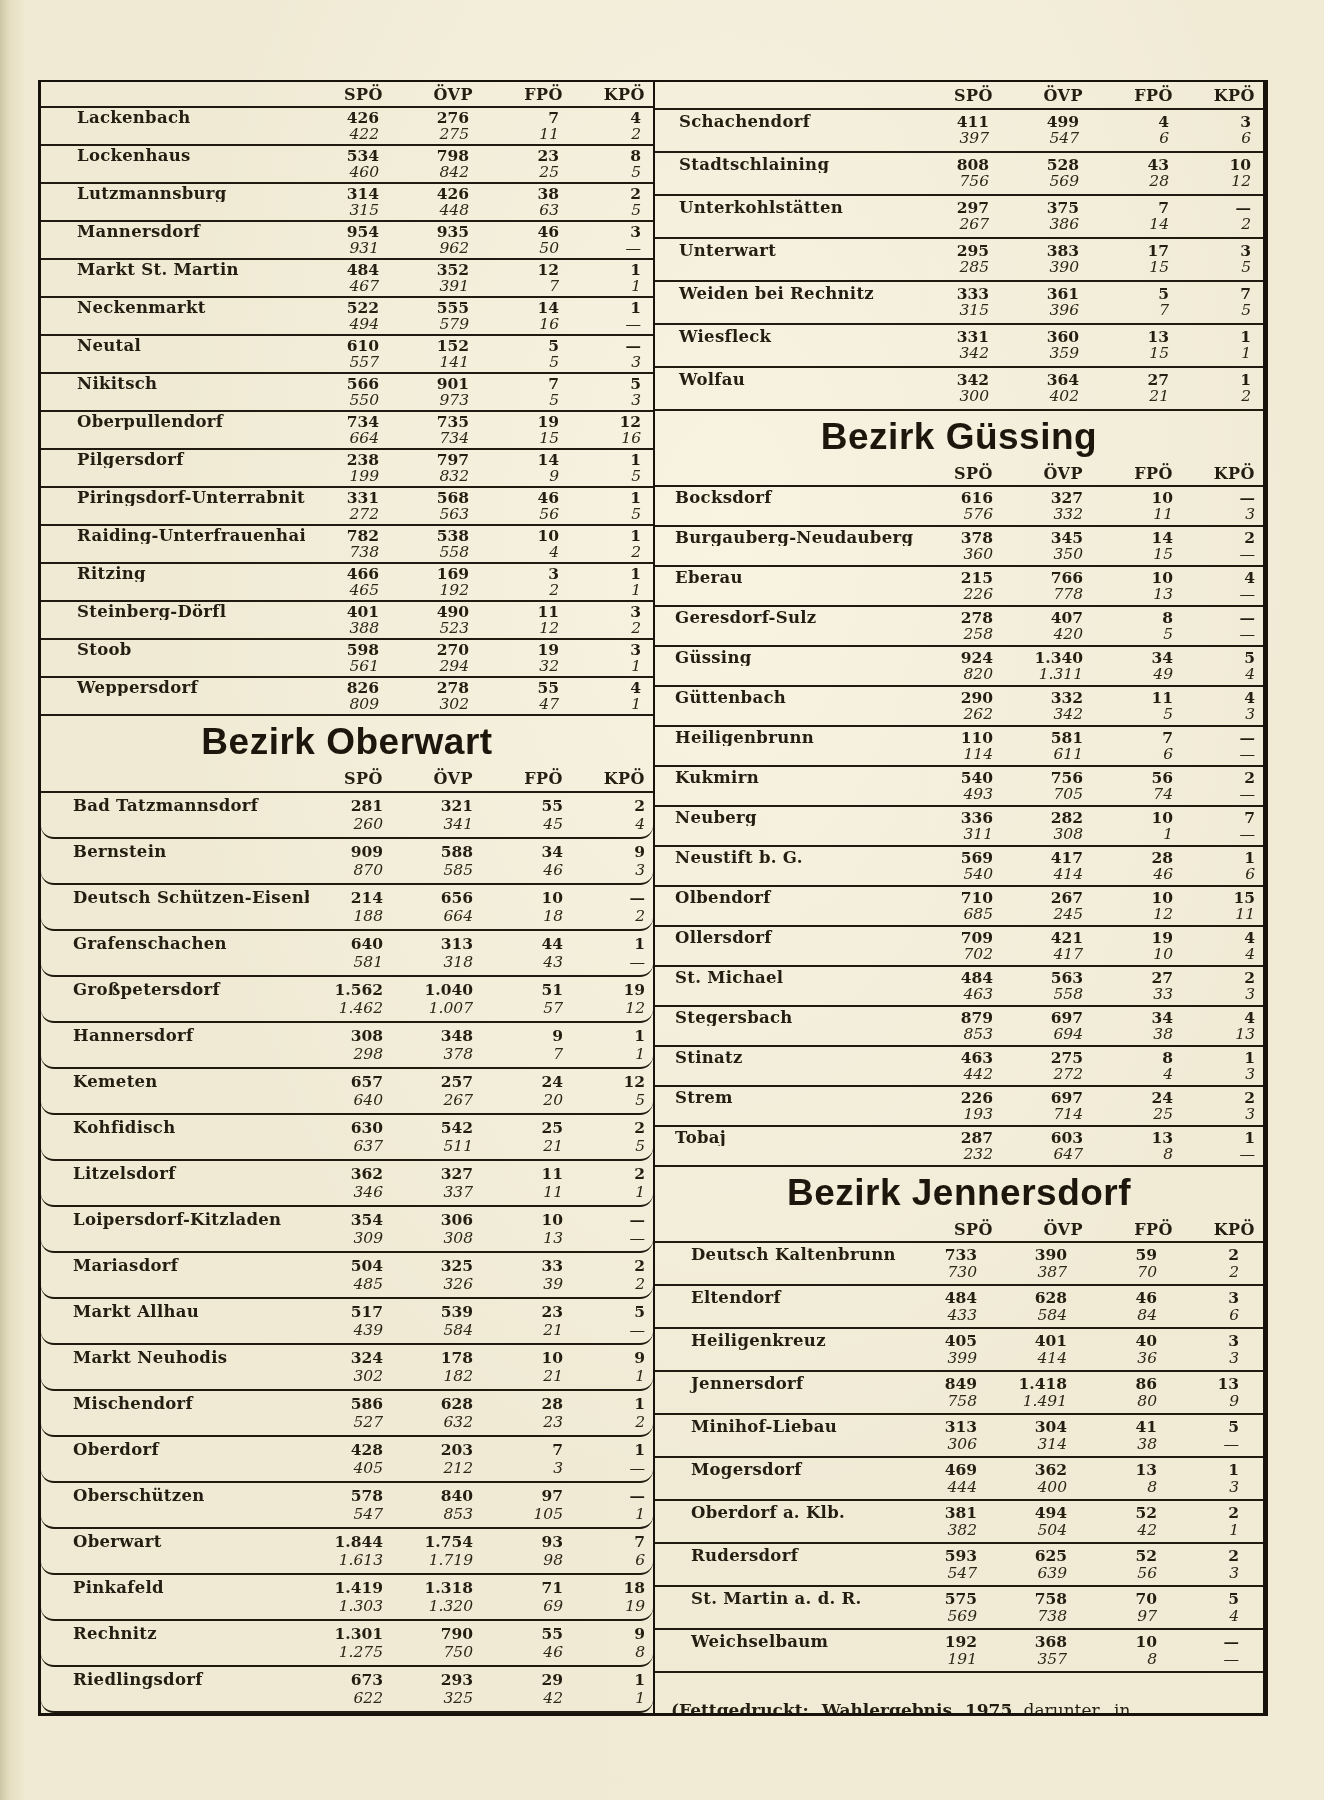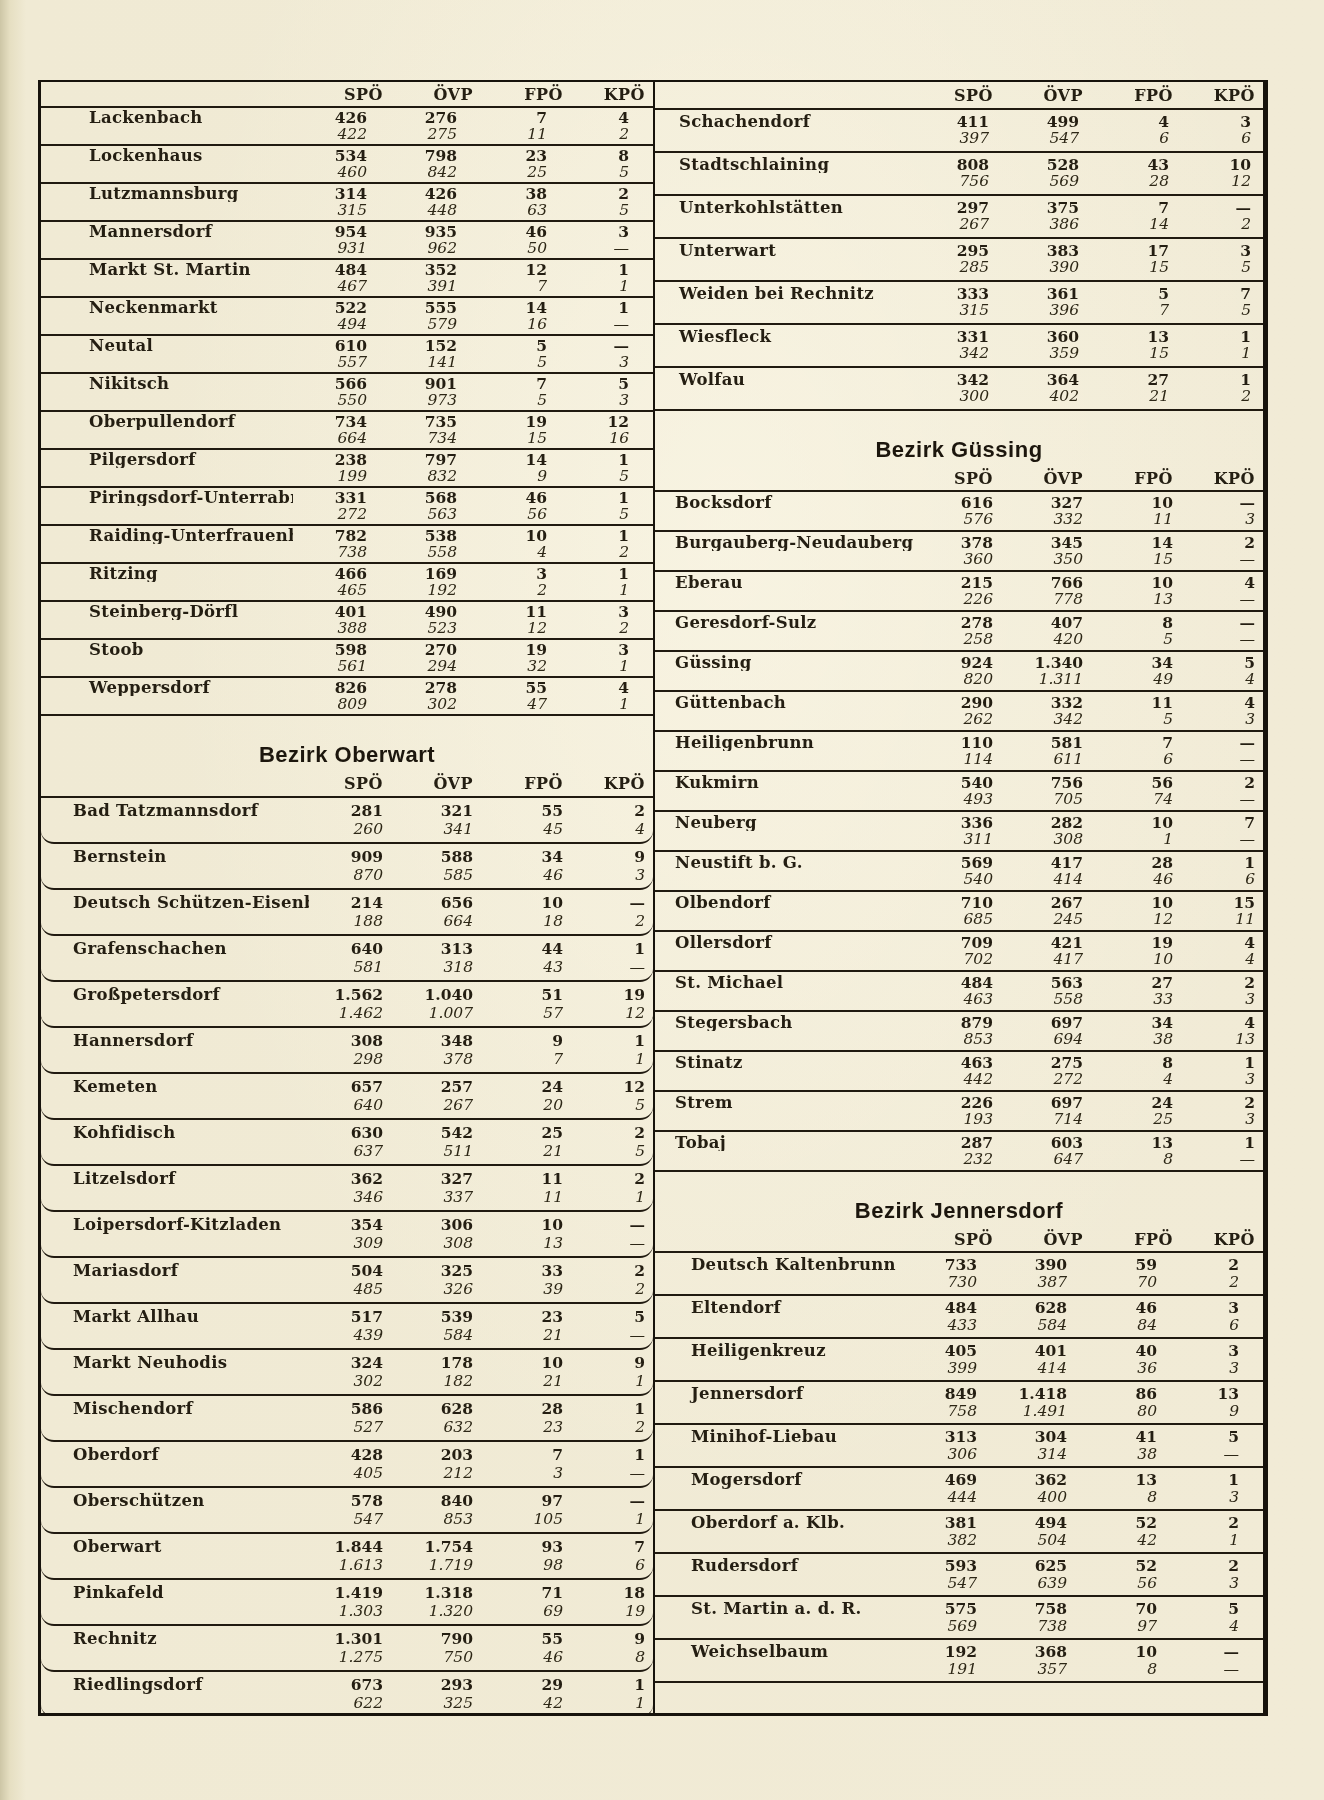--- a/index.html
+++ b/index.html
@@ -37,30 +37,30 @@
   .n71 .num{font-style:italic;font-weight:400;color:#2d2716;}
   .name{font-weight:700;font-size:16.5px;letter-spacing:.3px;white-space:nowrap;overflow:hidden;}
   .col-left .name{padding-left:32px;}
   .col-right .name{padding-left:20px;}
   .mrow{border-bottom:2px solid #201a10;}
   .header-row{border-bottom:2px solid #201a10;}
   .header-row .num{font-weight:700;font-size:16px;letter-spacing:.5px;}
   .header-row{padding:5px 0 3px;}
 
   
-  .sec-a .mrow{padding:2px 16px;}   .sec-a .line{line-height:16px;}
+  .sec-a .mrow{padding:2px 4px;}   .sec-a .line{line-height:16px;}
   .sec-b .mrow{padding:4px 0;border-radius:13px;}   .sec-b .line{line-height:18px;}
   .sec-c .mrow{padding:3px 4px;}   .sec-c .line{line-height:17.5px;}
   .sec-d .mrow{padding:2px 0;}   .sec-d .line{line-height:17px;}
   .sec-e .mrow{padding:3px 16px;}   .sec-e .line{line-height:17.5px;}
 
   .bezirk-title{
     text-align:center;font-family:"Liberation Sans","DejaVu Sans",sans-serif;
-    font-weight:700;font-size:22px;letter-spacing:.5px;
-    padding:26px 0 2px;color:#1c160d;
+    font-weight:700;font-size:37px;letter-spacing:.5px;
+    padding:5px 0 2px;color:#1c160d;
   }
   .footer-note{
     margin:24px 14px 0 16px;font-size:17px;line-height:27px;color:#241e12;
   }
   .footer-note .fb{font-weight:700;word-spacing:7px;}
   .footer-note .fr{word-spacing:9px;}
 </style>
 </head>
 <body>
 

